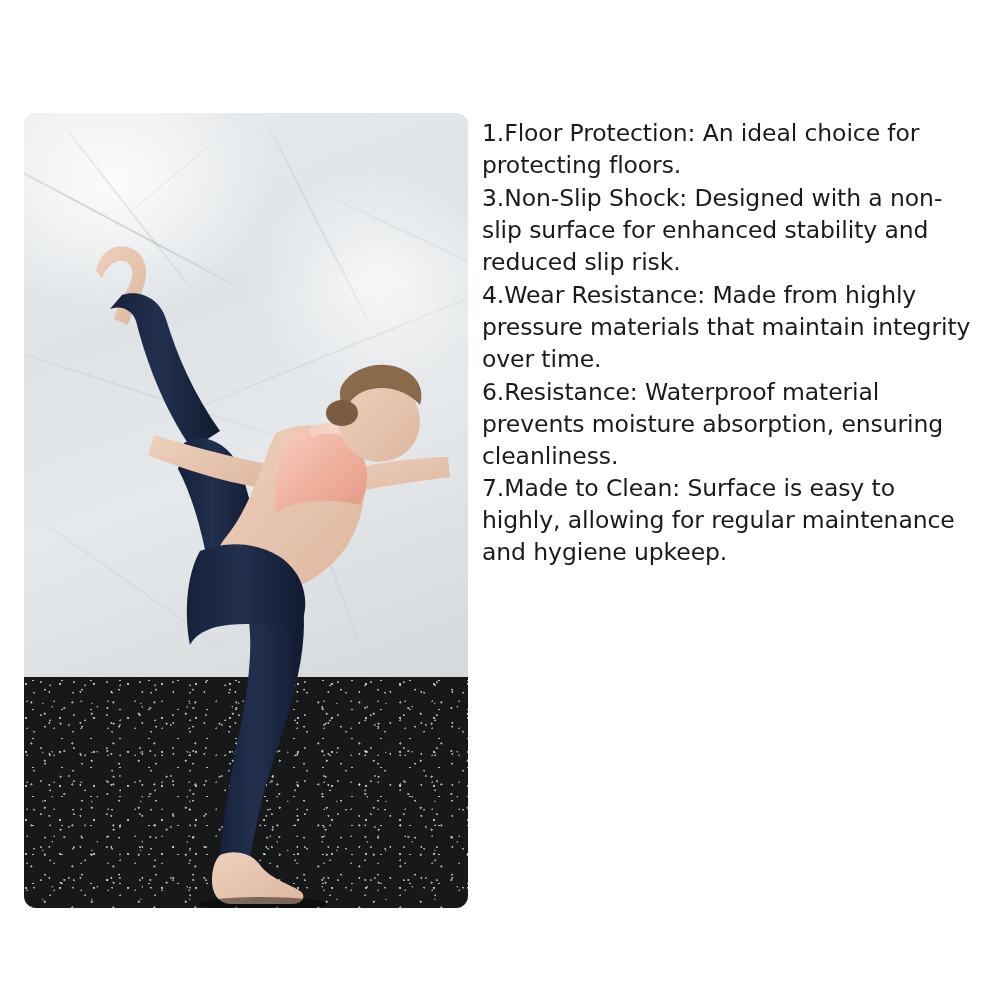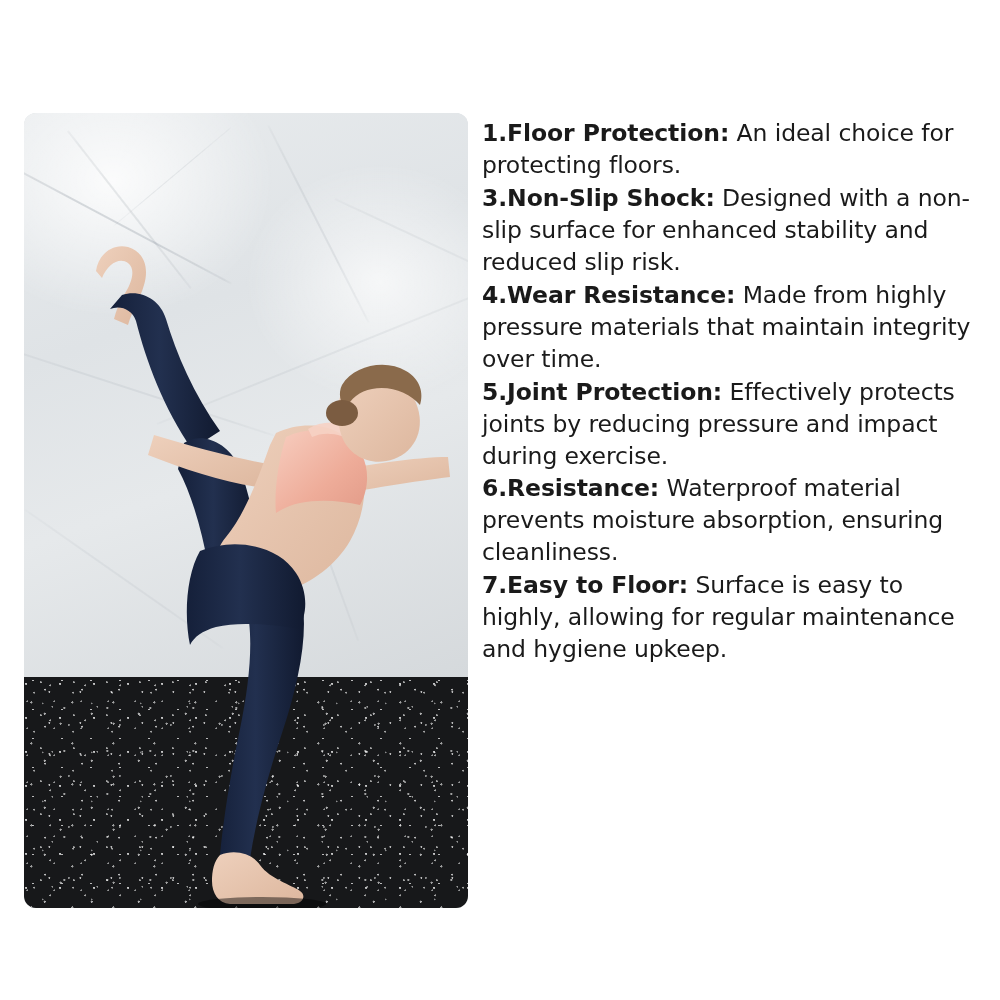--- a/index.html
+++ b/index.html
@@ -91,21 +91,21 @@
     width: 498px;
     color: #1a1a1a;
     font-size: 23.5px;
     line-height: 1.36;
     letter-spacing: -0.1px;
   }
   .feature-item {
     margin: 0 0 1px 0;
   }
   .feature-title {
-    font-weight: bold;
+    font-weight: normal;
   }
   .feature-desc {
     font-weight: normal;
   }
 </style>
 </head>
 <body>
 
 <div class="page">
 
@@ -195,26 +195,23 @@
 
 
     <p class="feature-item">
       <span class="feature-title"><span>3.</span><span>Non-Slip Shock:</span></span><span class="feature-desc"> Designed with a non-slip surface for enhanced stability and reduced slip risk.</span>
     </p>
 
     <p class="feature-item">
       <span class="feature-title"><span>4.</span><span>Wear Resistance:</span></span><span class="feature-desc"> Made from highly pressure materials that maintain integrity over time.</span>
     </p>
 
-    <p class="feature-item">
-      <span class="feature-title"><span>5.</span><span>Joint Protection:</span></span><span class="feature-desc"> Effectively protects joints by reducing pressure and impact during exercise.</span>
-    </p>
 
     <p class="feature-item">
       <span class="feature-title"><span>6.</span><span>Resistance:</span></span><span class="feature-desc"> Waterproof material prevents moisture absorption, ensuring cleanliness.</span>
     </p>
 
     <p class="feature-item">
-      <span class="feature-title"><span>7.</span><span>Easy to Floor:</span></span><span class="feature-desc"> Surface is easy to highly, allowing for regular maintenance and hygiene upkeep.</span>
+      <span class="feature-title"><span>7.</span><span>Made to Clean:</span></span><span class="feature-desc"> Surface is easy to highly, allowing for regular maintenance and hygiene upkeep.</span>
     </p>
 
   </div>
 </div>
 
 </body></html>

